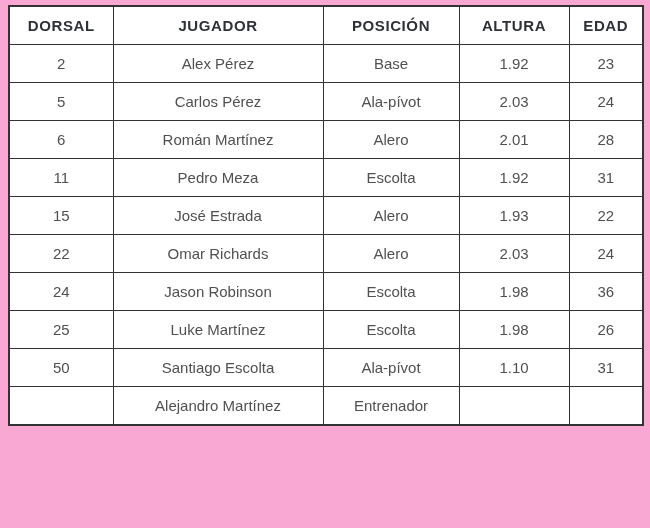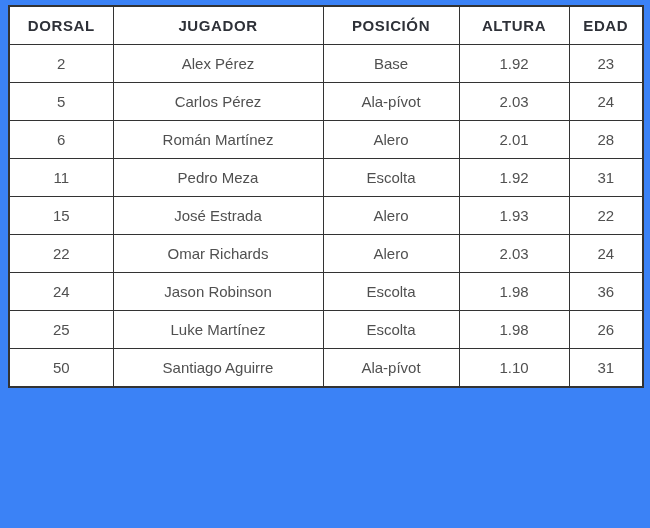--- a/index.html
+++ b/index.html
@@ -6,21 +6,21 @@
     margin: 0;
     padding: 0;
     background: #ffffff;
     width: 650px;
     height: 528px;
     font-family: "Liberation Sans", "DejaVu Sans", sans-serif;
   }
   .page {
     width: 650px;
     height: 528px;
-    background: #3b82f6;
+    background: #f9a8d4;
     box-sizing: border-box;
     padding: 5px 8px;
   }
   table.roster {
     border-collapse: collapse;
     table-layout: fixed;
     width: 634px;
     border: 2px solid #333333;
     background: #ffffff;
   }
@@ -126,20 +126,27 @@
         </tr>
         <tr>
           <td>25</td>
           <td>Luke Martínez</td>
           <td>Escolta</td>
           <td>1.98</td>
           <td>26</td>
         </tr>
         <tr>
           <td>50</td>
-          <td>Santiago Aguirre</td>
+          <td>Santiago Escolta</td>
           <td>Ala-pívot</td>
           <td>1.10</td>
           <td>31</td>
+        </tr>
+        <tr>
+          <td></td>
+          <td>Alejandro Martínez</td>
+          <td>Entrenador</td>
+          <td></td>
+          <td></td>
         </tr>
       </tbody>
   </table>
 </div>
 
 </body></html>

